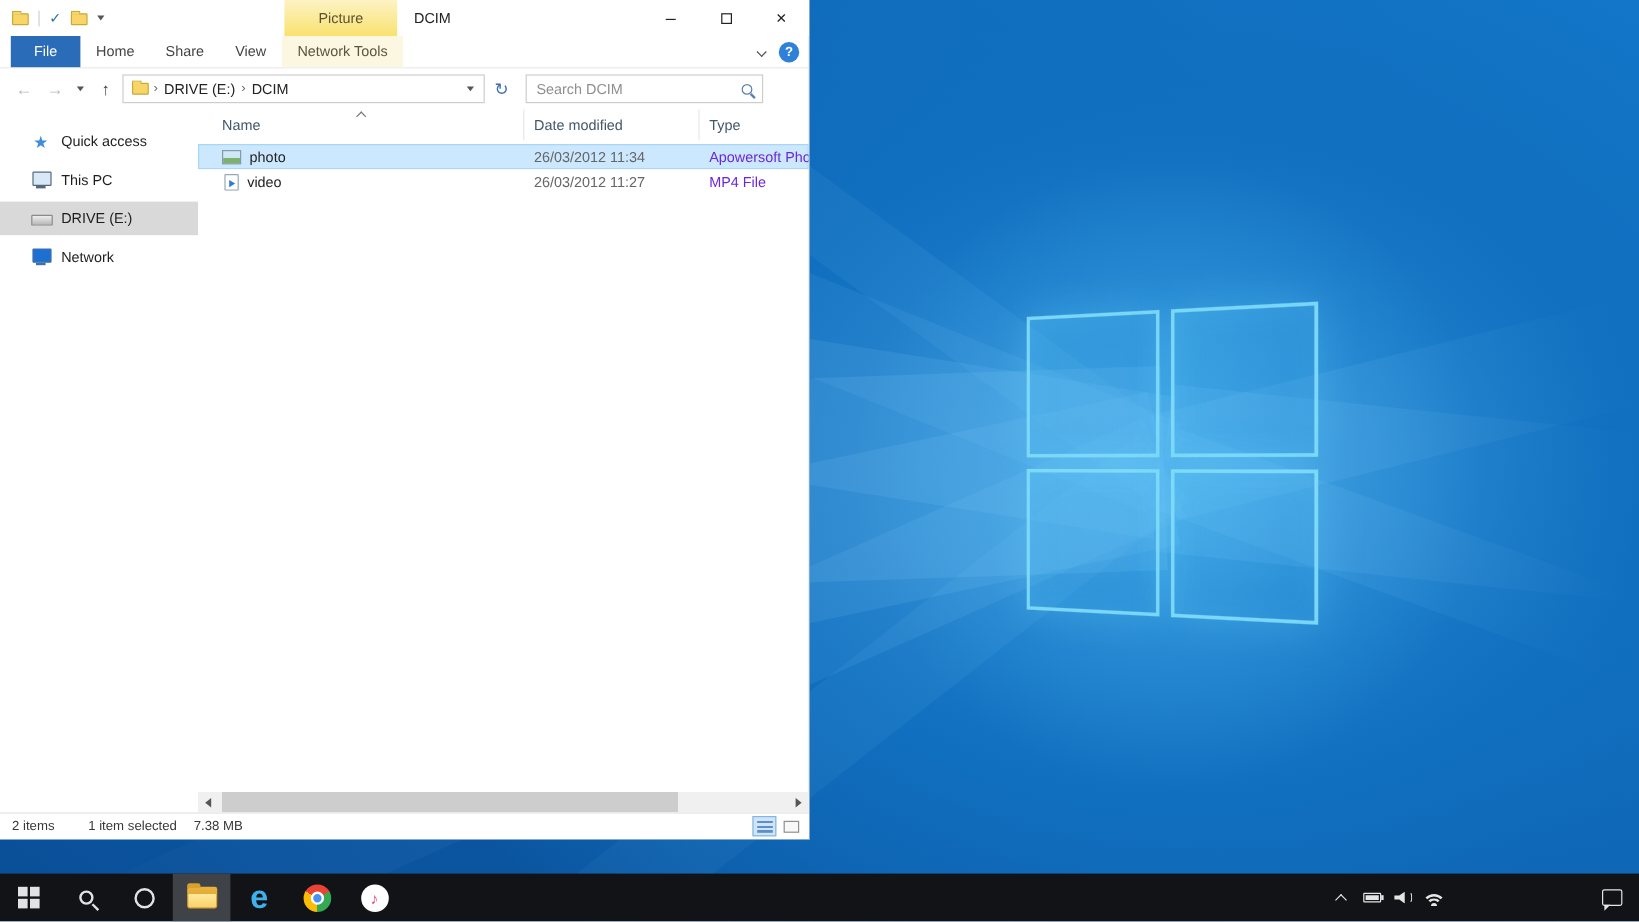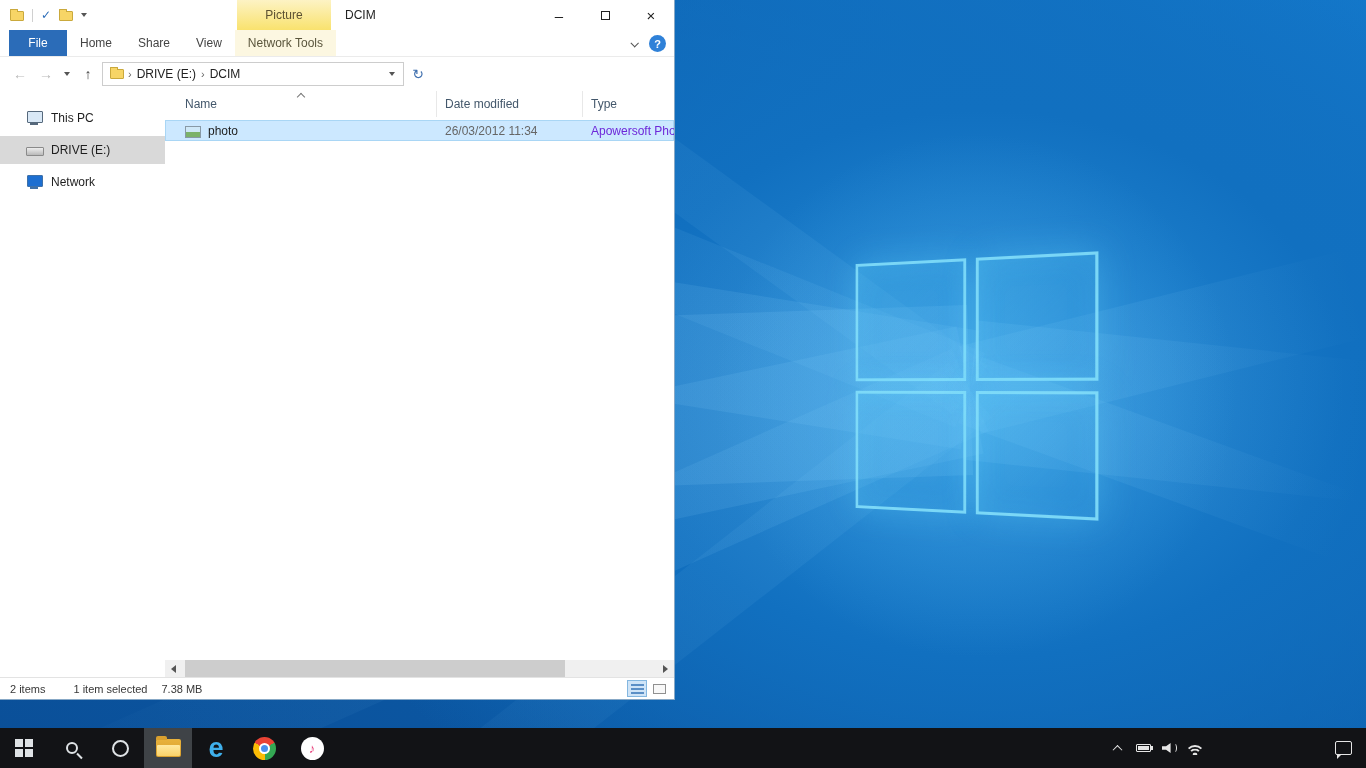--- a/index.html
+++ b/index.html
@@ -117,21 +117,21 @@
   .list-header { height:26px; flex:none; display:flex; color:#43576b; position:relative; }
   .hcol { display:flex; align-items:center; border-right:1px solid #e8e8e8; }
   .hcol-name { width:272px; padding-left:20px; position:relative; }
   .hcol-date { width:146px; padding-left:8px; }
   .hcol-type { flex:1; padding-left:8px; border-right:none; }
   .sort-indicator { position:absolute; top:3px; left:133px; width:6px; height:6px;
     border-top:1.5px solid #777; border-right:1.5px solid #777; transform:rotate(-45deg); }
   .rows { margin-top:3px; }
   .row { height:21px; display:flex; align-items:center; }
   .row.selected { background:#cce8ff; box-shadow:inset 0 0 0 1px #a9d6f5; }
-  .cell-name { width:272px; padding-left:20px; display:flex; align-items:flex-end; gap:7px;
+  .cell-name { width:272px; padding-left:20px; display:flex; align-items:center; gap:7px;
     white-space:nowrap; overflow:hidden; color:#1e1e1e; }
   .cell-date { width:146px; padding-left:8px; color:#666; }
   .cell-type { flex:1; padding-left:8px; color:#6d28d9; white-space:nowrap; overflow:hidden; }
   .photo-file-icon { width:16px; height:12px; flex:none; border:1px solid #8899a6;
     background:linear-gradient(180deg,#cfe8f8 0 55%, #7cb26a 55% 100%); }
   .video-file-icon { width:12px; height:14px; flex:none; background:#fff; border:1px solid #9aa7b4;
     border-radius:1px; position:relative; margin-left:2px; }
   .video-file-icon::after { content:''; position:absolute; left:3px; top:4px; width:0; height:0;
     border-top:3px solid transparent; border-bottom:3px solid transparent; border-left:5px solid #2e7cd6; }
 
@@ -270,24 +270,32 @@
         <span class="crumb-sep">›</span>
         <span class="crumb">DRIVE (E:)</span>
         <span class="crumb-sep">›</span>
         <span class="crumb">DCIM</span>
         <span class="addr-spacer"></span>
         <span class="addr-dd">
             <span class="caret-down"></span>
           </span>
       </div>
       <div class="refresh-btn">↻</div>
+      <div class="search-box">
+        <input class="search-input" placeholder="Search DCIM" style="">
+        <span class="mag-icon"></span>
+      </div>
     </div>
 
     <div class="body-area">
       <div class="sidebar">
+        <div class="side-item">
+          <span class="sb-icon star-icon"></span>
+          <span>Quick access</span>
+        </div>
         <div class="side-item">
           <span class="sb-icon computer-icon"></span>
           <span>This PC</span>
         </div>
         <div class="side-item selected">
           <span class="sb-icon drive-icon"></span>
           <span>DRIVE (E:)</span>
         </div>
         <div class="side-item">
           <span class="sb-icon network-icon"></span>
@@ -310,20 +318,28 @@
         </div>
         <div class="rows">
           <div class="row selected">
             <div class="cell-name">
               <span class="photo-file-icon"></span>
               <span>photo</span>
             </div>
             <div class="cell-date">26/03/2012 11:34</div>
             <div class="cell-type">Apowersoft Pho</div>
           </div>
+          <div class="row">
+            <div class="cell-name">
+              <span class="video-file-icon"></span>
+              <span>video</span>
+            </div>
+            <div class="cell-date">26/03/2012 11:27</div>
+            <div class="cell-type">MP4 File</div>
+          </div>
         </div>
       </div>
     </div>
 
     <div class="scroll-row">
       <div class="scroll-left-pad"></div>
       <div class="h-scrollbar">
         <div class="sb-btn sb-left">
             <span class="tri-left"></span>
           </div>

